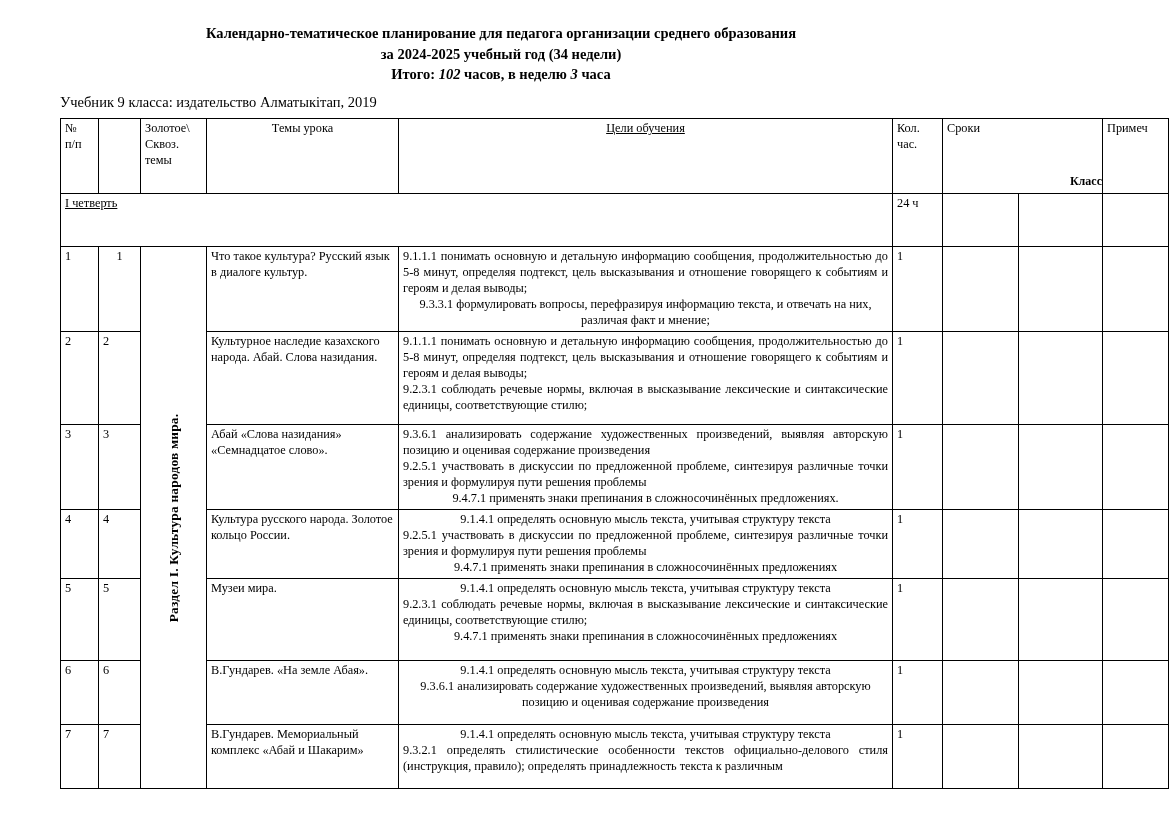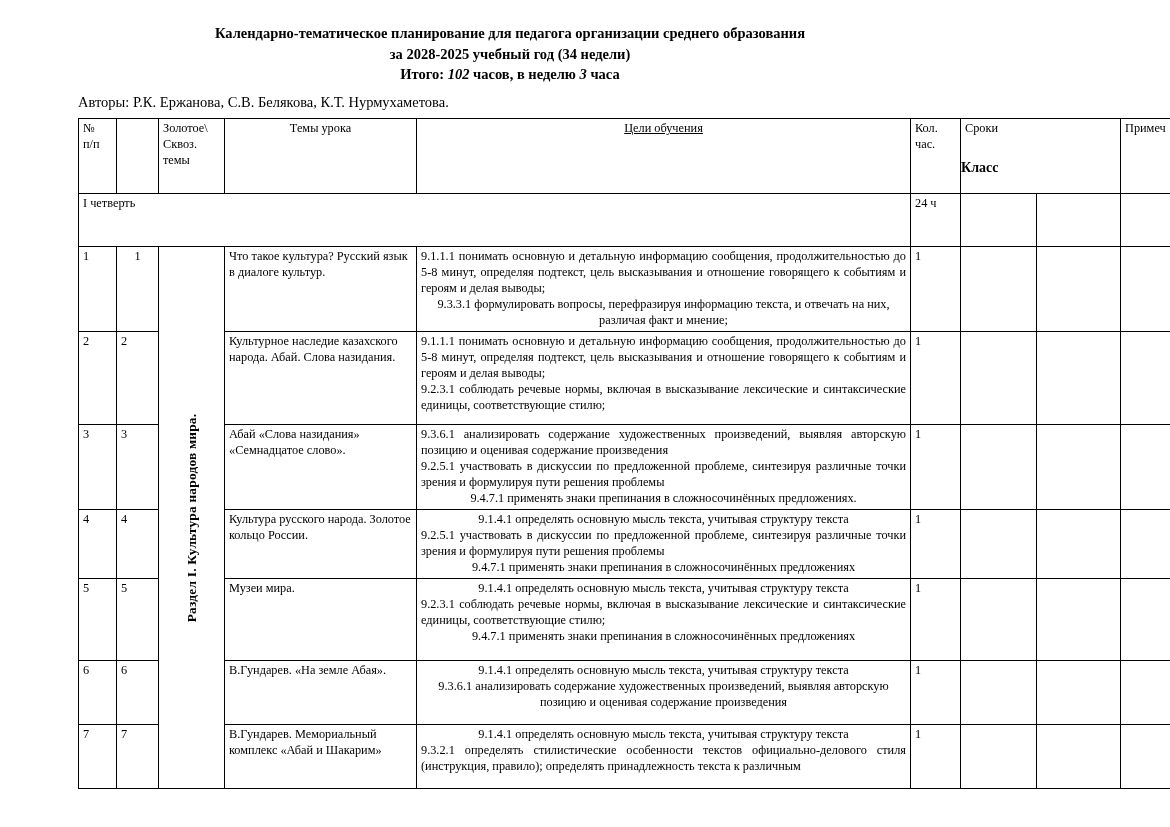--- a/index.html
+++ b/index.html
@@ -13,21 +13,21 @@
     height: 827px;
     font-family: "Liberation Serif", "DejaVu Serif", serif;
     color: #000000;
     overflow: hidden;
   }
   .page {
     position: relative;
     width: 992px;
     height: 827px;
     box-sizing: border-box;
-    padding: 18px 50px 0 78px;
+    padding: 18px 50px 0 60px;
   }
 
   
   .title-block {
     text-align: center;
     font-weight: bold;
     font-size: 14.5px;
     line-height: 1.42;
     margin: 5px 0 0 0;
   }
@@ -65,24 +65,24 @@
     font-size: 13.2px;
     line-height: 1.28;
     vertical-align: top;
     height: 70px;
   }
   .hdr-srok { position: relative; margin-top: 11px; }
   .hdr-srok .klass {
     position: absolute;
     left: 0;
     right: 0;
-    bottom: 16px;
-    text-align: left;
-    font-weight: bold;
-    font-size: 14px;
+    bottom: 4px;
+    text-align: right;
+    font-weight: bold;
+    font-size: 12px;
   }
 
   
   col.c-np    { width: 38px; }
   col.c-sub   { width: 42px; }
   col.c-razdel{ width: 66px; }
   col.c-tema  { width: 192px; }
   col.c-celi  { width: 494px; }
   col.c-kol   { width: 50px; }
   col.c-srok1 { width: 76px; }
@@ -90,20 +90,21 @@
   col.c-prim  { width: 66px; }
 
   
   .quarter-cell {
     font-weight: bold;
     font-size: 13.6px;
     text-align: center;
     height: 48px;
     vertical-align: top;
     padding-top: 4px;
+    text-decoration: underline;
   }
   .quarter-hours {
     font-size: 12.3px;
     text-align: left;
     vertical-align: top;
     padding-top: 4px;
   }
 
   
   .razdel-cell {
@@ -133,26 +134,26 @@
   .kol-cell { text-align: center; font-size: 12.6px; }
   .blank-cell { }
 </style>
 </head>
 <body>
 
 <div class="page">
 
   <div class="title-block">
     <span class="tl">Календарно-тематическое планирование для педагога организации среднего образования</span>
-    <span class="tl">за 2028-2025 учебный год (34 недели)</span>
+    <span class="tl">за 2024-2025 учебный год (34 недели)</span>
     <span class="tl"><span>Итого: </span><i>102</i><span> часов, в неделю </span><i>3</i><span> часа</span></span>
   </div>
 
   <div class="subinfo">
-    <div>Авторы: Р.К. Ержанова, С.В. Белякова, К.Т. Нурмухаметова.</div>
+    <div>Учебник 9 класса: издательство Алматыкітап, 2019</div>
   </div>
 
   <table class="ktp">
     <colgroup>
       <col class="c-np">
         <col class="c-sub">
         <col class="c-razdel">
         <col class="c-tema">
       <col class="c-celi">
         <col class="c-kol">

